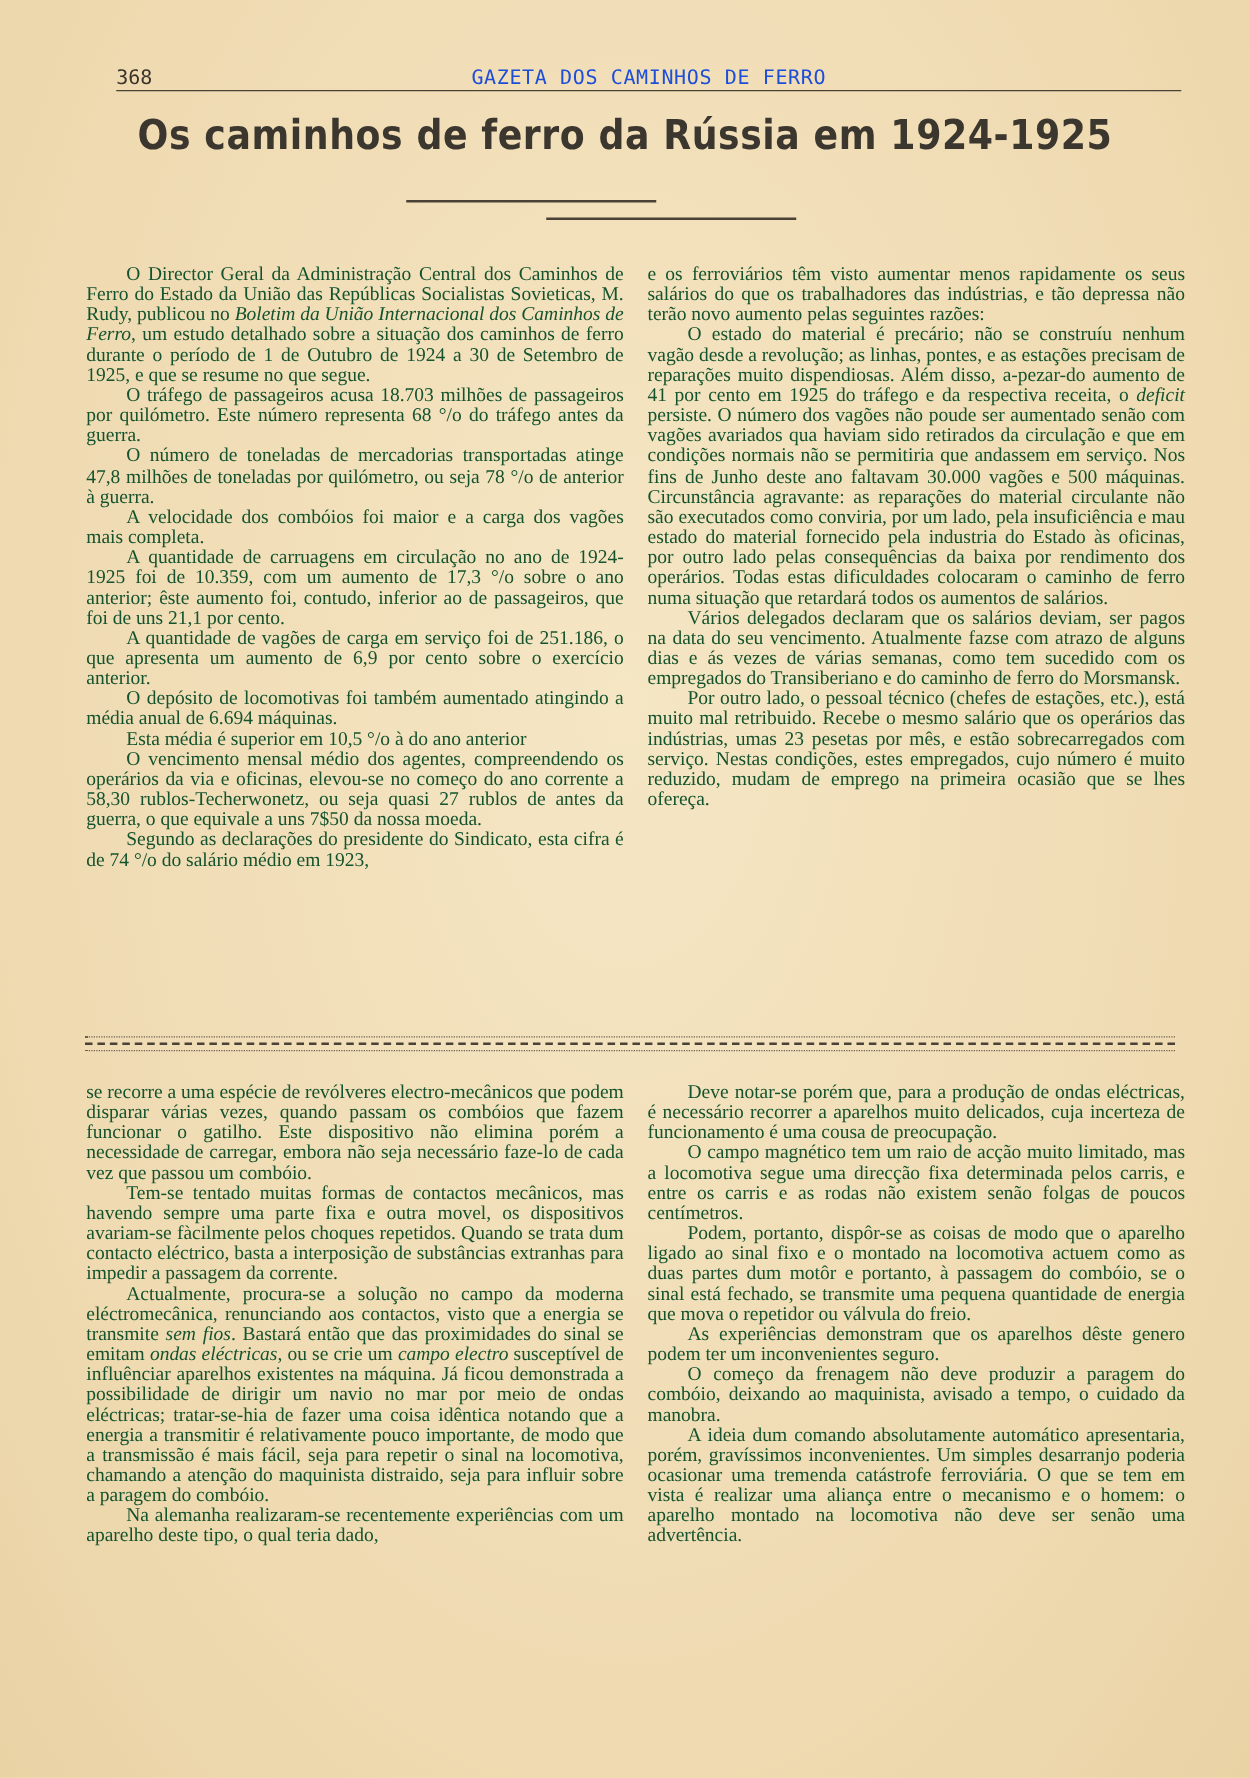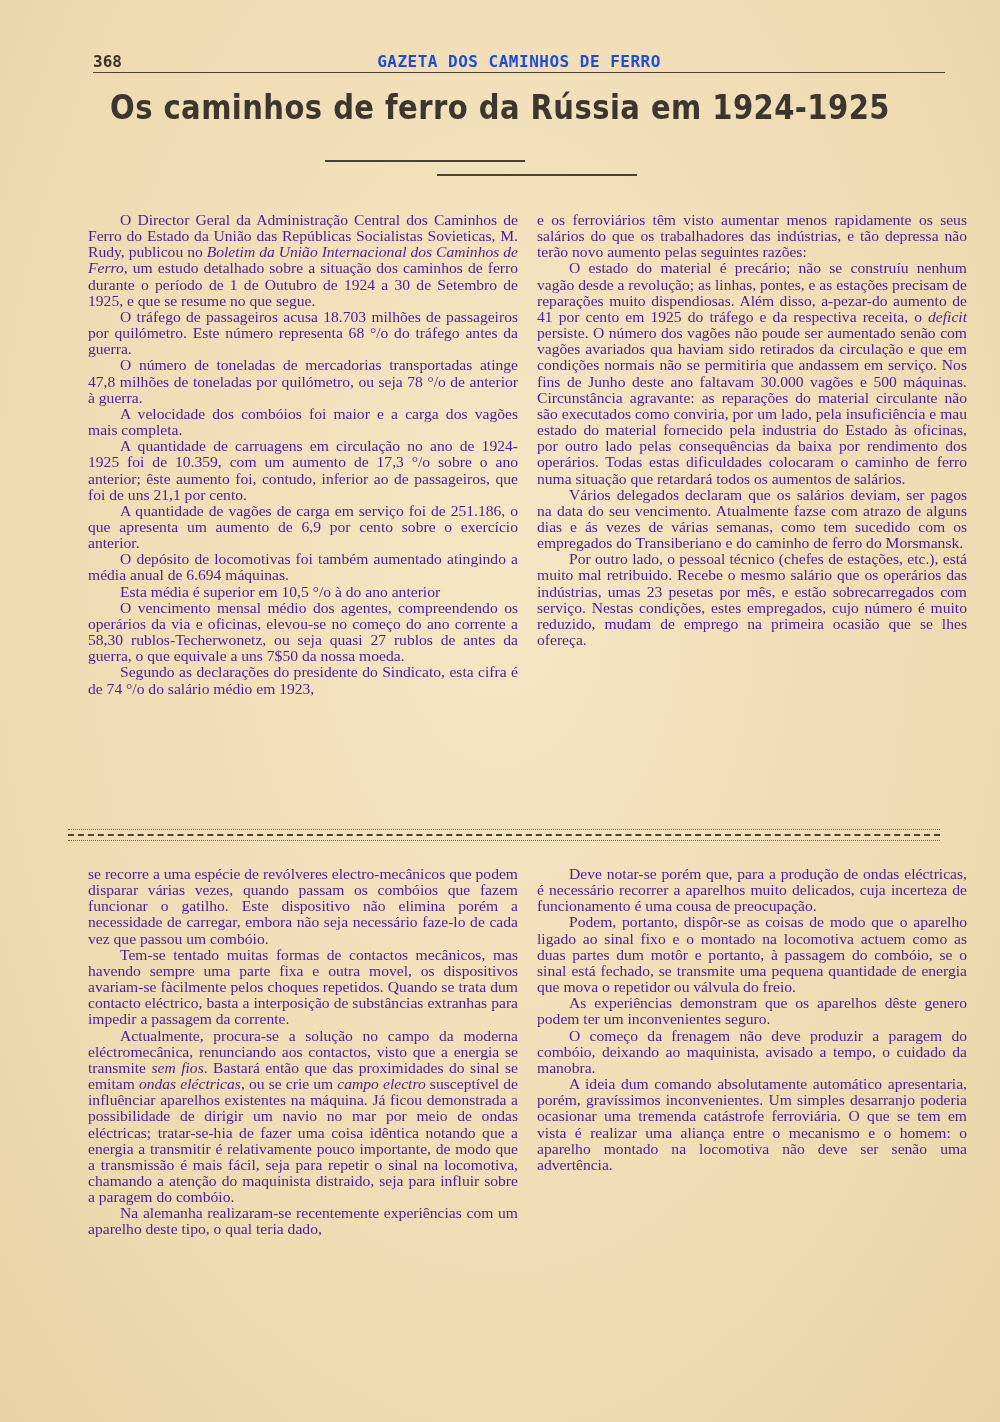--- a/index.html
+++ b/index.html
@@ -7,21 +7,20 @@
     width: 1000px; height: 1422px; overflow: hidden;
     background: #f1dfb8;
     background-image: radial-gradient(ellipse at 50% 40%, #f5e6c4 0%, #efdab1 70%, #e9d2a4 100%);
     position: relative;
     color: #2f2a22;
     font-family: "DejaVu Serif", serif;
   }
   .header {
     position: absolute; left: 93px; top: 50px; width: 852px; height: 22px;
     border-bottom: 1.5px solid #4a4236;
-    font-weight: bold;
   }
   .page-num {
     position: absolute; left: 0; top: 2px;
     font-family: "DejaVu Sans Mono", monospace; font-size: 16px; color: #3a342a;
   }
   .journal {
     position: absolute; left: 0; right: 0; top: 2px; text-align: center;
     font-family: "DejaVu Sans Mono", monospace; font-size: 16px; color: #1d4ed8; letter-spacing: 0.5px;
   }
   .title {
@@ -29,21 +28,21 @@
     font-family: "DejaVu Sans", sans-serif; font-weight: bold; font-size: 33px;
     color: #3b362e; letter-spacing: 0.5px; transform: scaleX(0.88);
   }
   .rule { position: absolute; height: 1.5px; background: #4a4236; }
   .rule-1 { left: 325px; top: 160px; width: 200px; }
   .rule-2 { left: 437px; top: 174px; width: 200px; }
 
   .col {
     position: absolute; width: 430px;
     font-family: "Liberation Serif", serif; font-size: 15.6px; line-height: 16.15px;
-    text-align: justify; color: #4c1d95; margin-left: 19px;
+    text-align: justify; color: #14532d;
   }
   .col p { margin: 0; text-indent: 32px; }
   .col p.cont { text-indent: 0; }
   .col em { font-style: italic; }
   .c1 { left: 69px; top: 212px; }
   .c2 { left: 518px; top: 212px; }
   .c3 { left: 69px; top: 866px; }
   .c4 { left: 518px; top: 866px; }
 
   .divider { position: absolute; left: 68px; width: 872px; }
@@ -87,17 +86,18 @@
 <div class="divider dv-c"></div>
 
 <div class="col c3">
     <p class="cont"><span>se recorre a uma espécie de revólveres electro-mecânicos que podem disparar várias vezes, quando passam os combóios que fazem funcionar o gatilho. Este dispositivo não elimina porém a necessidade de carregar, embora não seja necessário faze-lo de cada vez que passou um combóio.</span></p>
     <p><span>Tem-se tentado muitas formas de contactos mecânicos, mas havendo sempre uma parte fixa e outra movel, os dispositivos avariam-se fàcilmente pelos choques repetidos. Quando se trata dum contacto eléctrico, basta a interposição de substâncias extranhas para impedir a passagem da corrente.</span></p>
     <p><span>Actualmente, procura-se a solução no campo da moderna eléctromecânica, renunciando aos contactos, visto que a energia se transmite </span><em>sem fios</em><span>. Bastará então que das proximidades do sinal se emitam </span><em>ondas eléctricas</em><span>, ou se crie um </span><em>campo electro</em><span> susceptível de influênciar aparelhos existentes na máquina. Já ficou demonstrada a possibilidade de dirigir um navio no mar por meio de ondas eléctricas; tratar-se-hia de fazer uma coisa idêntica notando que a energia a transmitir é relativamente pouco importante, de modo que a transmissão é mais fácil, seja para repetir o sinal na locomotiva, chamando a atenção do maquinista distraido, seja para influir sobre a paragem do combóio.</span></p>
     <p><span>Na alemanha realizaram-se recentemente experiências com um aparelho deste tipo, o qual teria dado,</span></p>
   </div>
 <div class="col c4">
     <p><span>Deve notar-se porém que, para a produção de ondas eléctricas, é necessário recorrer a aparelhos muito delicados, cuja incerteza de funcionamento é uma cousa de preocupação.</span></p>
+    <p><span>O campo magnético tem um raio de acção muito limitado, mas a locomotiva segue uma direcção fixa determinada pelos carris, e entre os carris e as rodas não existem senão folgas de poucos centímetros.</span></p>
     <p><span>Podem, portanto, dispôr-se as coisas de modo que o aparelho ligado ao sinal fixo e o montado na locomotiva actuem como as duas partes dum motôr e portanto, à passagem do combóio, se o sinal está fechado, se transmite uma pequena quantidade de energia que mova o repetidor ou válvula do freio.</span></p>
     <p><span>As experiências demonstram que os aparelhos dêste genero podem ter um inconvenientes seguro.</span></p>
     <p><span>O começo da frenagem não deve produzir a paragem do combóio, deixando ao maquinista, avisado a tempo, o cuidado da manobra.</span></p>
     <p><span>A ideia dum comando absolutamente automático apresentaria, porém, gravíssimos inconvenientes. Um simples desarranjo poderia ocasionar uma tremenda catástrofe ferroviária. O que se tem em vista é realizar uma aliança entre o mecanismo e o homem: o aparelho montado na locomotiva não deve ser senão uma advertência.</span></p>
   </div>
 
 </body></html>

